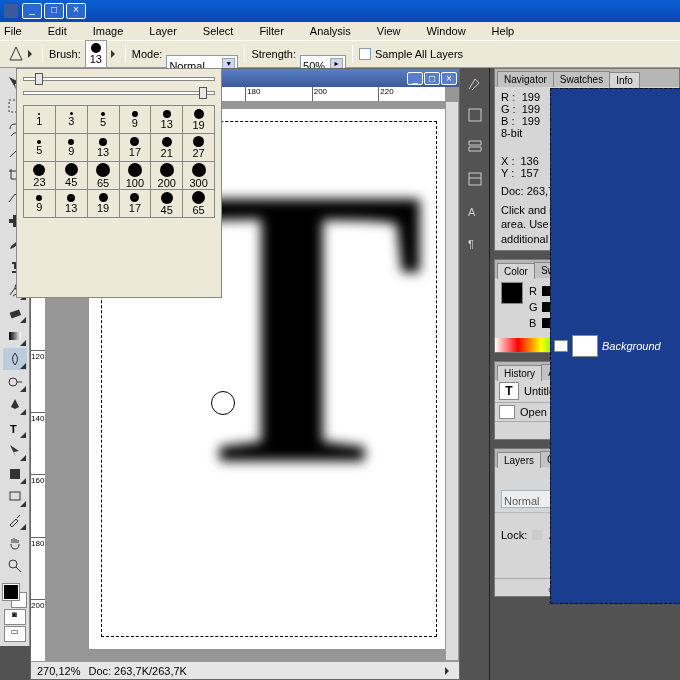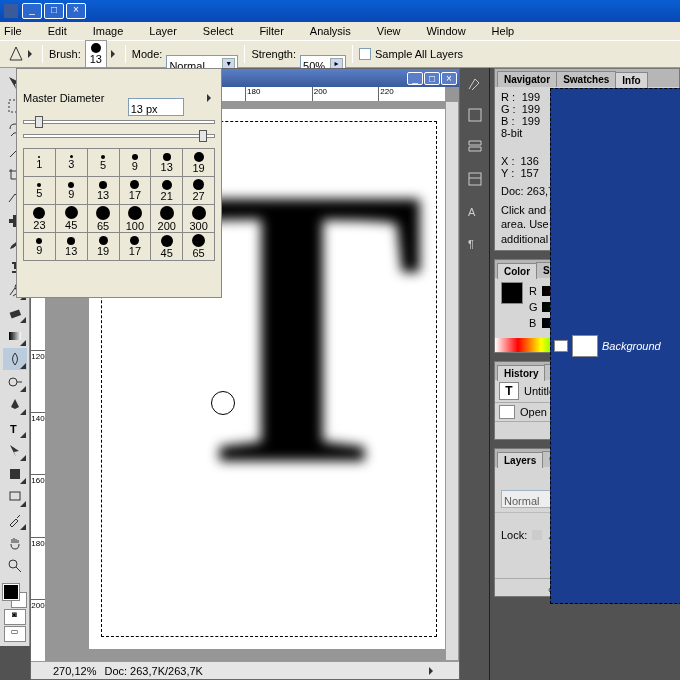--- a/index.html
+++ b/index.html
@@ -28,21 +28,21 @@
 .colorbox { margin-top: 6px; width: 24px; height: 24px; position: relative; }
 .colorbox .fg { position: absolute; left: 0; top: 0; width: 16px; height: 16px; background: #000; border: 1px solid #fff; outline: 1px solid #888; }
 .colorbox .bg { position: absolute; right: 0; bottom: 0; width: 16px; height: 16px; background: #fff; border: 1px solid #888; }
 .mini { width: 22px; height: 16px; border: 1px solid #888; background: #fff; font-size: 8px; text-align: center; cursor: pointer; }
 
 .sidestr { position: absolute; left: 460px; top: 0; width: 30px; background: #535353; border-right: 1px solid #222; padding-top: 6px; display: flex; flex-direction: column; align-items: center; gap: 14px; height: 612px; }
 .sidestr .sic { width: 18px; height: 18px; cursor: pointer; color: #ddd; }
 
 .panels { position: absolute; right: 0; top: 0; width: 186px; display: flex; flex-direction: column; gap: 8px; }
 .panel { background: #d6d6d6; border: 1px solid #777; }
-.tabs { display: flex; background: #b6b6b6; height: 18px; align-items: flex-end; padding-left: 2px; gap: 0; font-weight: bold; }
+.tabs { display: flex; background: #b6b6b6; height: 18px; align-items: flex-end; padding-left: 2px; gap: 0; }
 .tab { padding: 2px 6px; background: #c2c2c2; border: 1px solid #888; border-bottom: none; font-size: 10px; cursor: pointer; margin-right: -1px; }
 .tab.act { background: #d6d6d6; position: relative; top: 1px; }
 .panel-body { padding: 4px 6px; font-size: 10px; }
 .inforow { display: flex; gap: 14px; margin-bottom: 1px; }
 .kv { min-width: 32px; display: flex; justify-content: space-between; gap: 6px; }
 .slidr { display: flex; align-items: center; gap: 3px; margin: 2px 0; }
 .slidr .lbl { width: 10px; }
 .slidr .track { flex: 1; height: 10px; background: linear-gradient(to right,#000,#f00); position: relative; }
 .slidr.g .track { background: linear-gradient(to right,#000,#0c0); }
 .slidr.b .track { background: linear-gradient(to right,#000,#33f); }
@@ -55,28 +55,28 @@
 .layerrow { display: flex; align-items: center; gap: 4px; padding: 3px; border-top: 1px solid #aaa; }
 .layerrow.sel { background: #1a3d8f; color: #fff; }
 .eye { width: 14px; height: 12px; border: 1px solid #888; background: #fff; }
 .lthumb { width: 26px; height: 22px; background: #fff; border: 1px solid #888; display: flex; align-items: center; justify-content: center; font-weight: bold; }
 
 .docwin { position: absolute; left: 30px; top: 0; width: 430px; height: 612px; background: #969696; border: 1px solid #666; }
 .docwin .dtitle { height: 18px; background: linear-gradient(#5a7fc8,#3a5a9a); color: #fff; display: flex; align-items: center; justify-content: flex-end; padding: 0 2px; gap: 1px; }
 .docwin .dtitle .winbtn { background: #5a7fc8; width: 16px; height: 13px; }
 .rulerh { position: absolute; top: 18px; left: 14px; right: 14px; height: 14px; background: #fff; display: flex; }
 .rulerh .tk { flex: 1; border-left: 1px solid #666; font-size: 8px; padding-left: 1px; position: relative; }
-.rulerv { position: absolute; top: 32px; left: 0; width: 14px; bottom: 18px; background: #fff; display: flex; flex-direction: column; text-align: center; }
+.rulerv { position: absolute; top: 32px; left: 0; width: 14px; bottom: 18px; background: #fff; display: flex; flex-direction: column; }
 .rulerv .tk { flex: 1; border-top: 1px solid #666; font-size: 8px; padding-top: 1px; }
 .canvas { position: absolute; top: 32px; left: 14px; right: 14px; bottom: 18px; background: #969696; overflow: hidden; }
 .page { position: absolute; left: 44px; top: 8px; width: 360px; height: 540px; background: #fff; }
 .sel { position: absolute; left: 56px; top: 20px; width: 336px; height: 516px; border: 1px dashed #000; }
 .letter { position: absolute; left: 70px; top: -12px; font-family: Georgia, serif; font-size: 400px; font-weight: bold; color: #000; filter: blur(6px); }
 .cursor { position: absolute; left: 166px; top: 290px; width: 24px; height: 24px; border: 1px solid #000; border-radius: 50%; }
-.status { position: absolute; bottom: 0; left: 0; right: 0; height: 18px; background: #e6e6e6; display: flex; align-items: center; gap: 8px; padding: 0 22px; border-top: 1px solid #999; }
+.status { position: absolute; bottom: 0; left: 0; right: 0; height: 18px; background: #e6e6e6; display: flex; align-items: center; gap: 8px; padding: 0 6px; border-top: 1px solid #999; }
 .sb { position: absolute; background: #ddd; border: 1px solid #999; }
 .sbv { right: 0; top: 32px; bottom: 18px; width: 14px; }
 
 .brushpop { position: absolute; left: 16px; top: 0; width: 206px; height: 230px; background: #ece9d8; border: 1px solid #888; z-index: 50; padding: 6px; }
 .brushpop .row { display: flex; align-items: center; justify-content: space-between; margin: 4px 0; }
 .brushpop .slid { height: 4px; background: #fff; border: 1px solid #888; margin: 2px 0 10px 0; position: relative; }
 .brushpop .knob { position: absolute; width: 8px; height: 12px; background: #e6e6e6; border: 1px solid #555; top: -5px; }
 .brushgrid { display: grid; grid-template-columns: repeat(6,1fr); border-top: 1px solid #888; border-left: 1px solid #888; max-height: 120px; overflow: hidden; }
 .brushcell { height: 28px; border-right: 1px solid #888; border-bottom: 1px solid #888; display: flex; flex-direction: column; align-items: center; justify-content: center; font-size: 8px; }
 .brushcell .bd { border-radius: 50%; background: #000; }
@@ -332,27 +332,20 @@
     <div class="sb sbv"></div>
     <div class="status">
       <span>270,12%</span>
       <span>Doc: 263,7K/263,7K</span>
       <span style="flex:1"></span>
         <div class="triarr"></div>
     </div>
   </div>
 
   <div class="brushpop">
-    <div class="row">
-      <span>Master Diameter</span>
-      <div class="combo" style="width:56px;">
-          <span>13 px</span>
-        </div>
-      <div class="triarr"></div>
-    </div>
     <div class="slid">
         <div class="knob" style="left:6%"></div>
       </div>
     <div class="slid">
         <div class="knob" style="left:92%"></div>
       </div>
     <div class="brushgrid" id="bg">
         <div class="brushcell">
           <div class="bd" style="width: 2px; height: 2px;"></div>
           <span>1</span>

